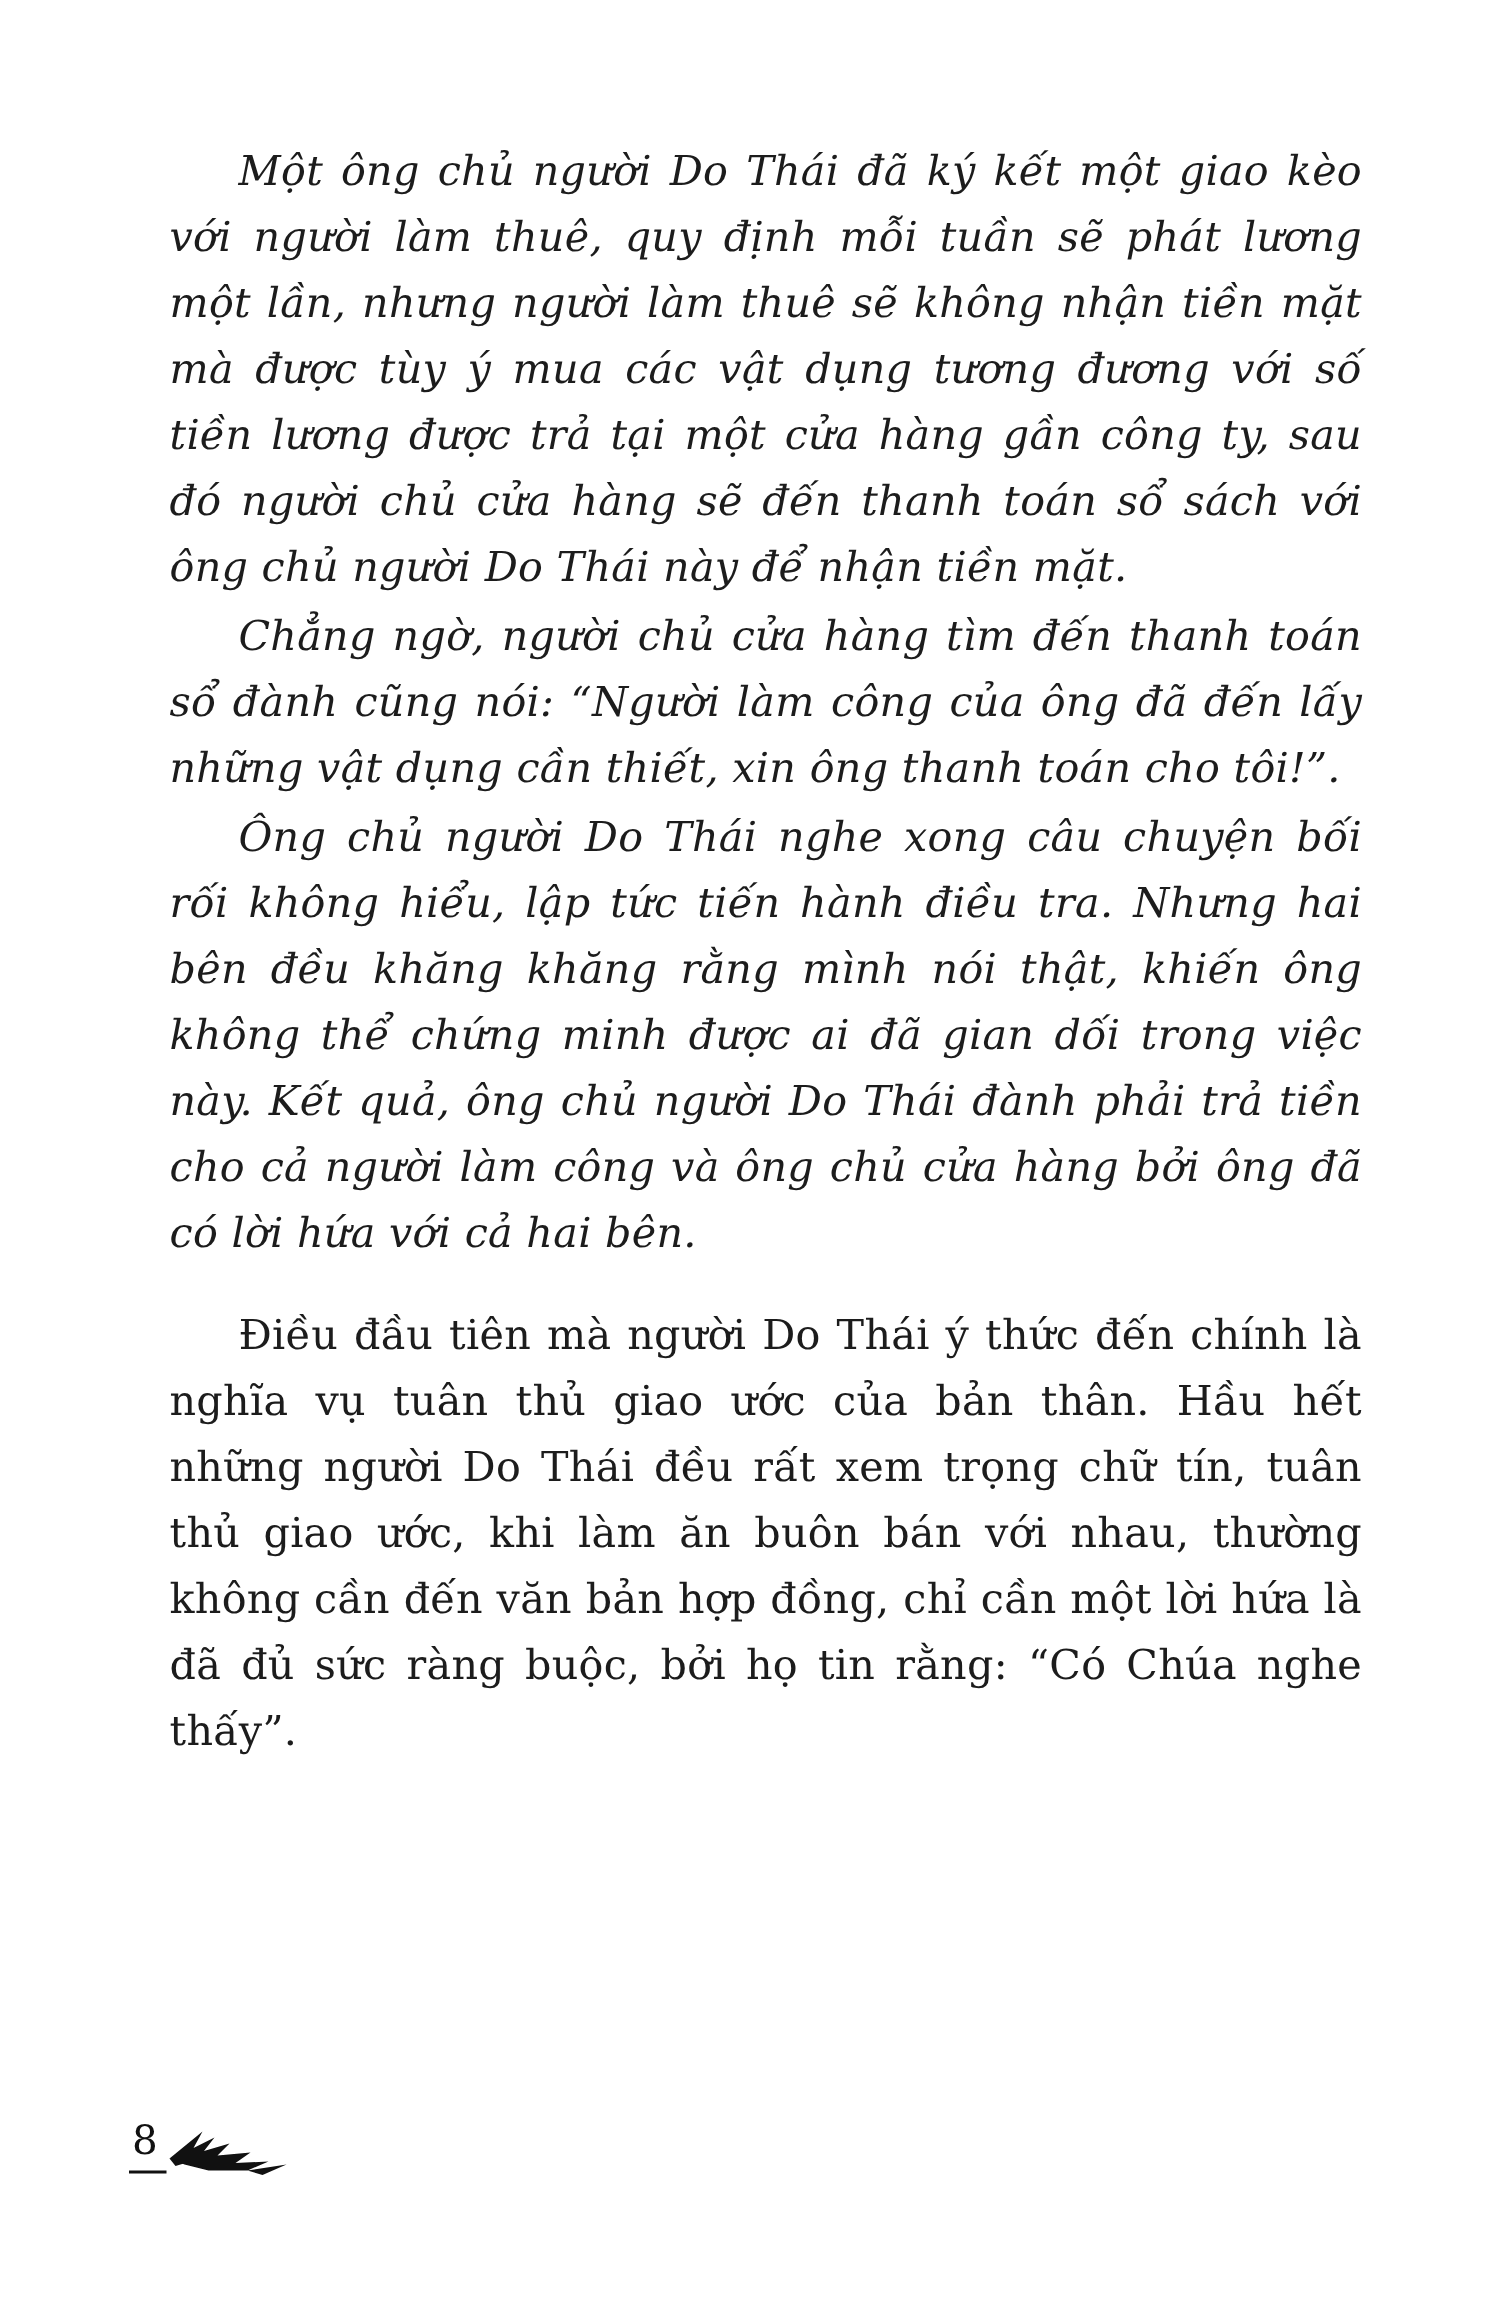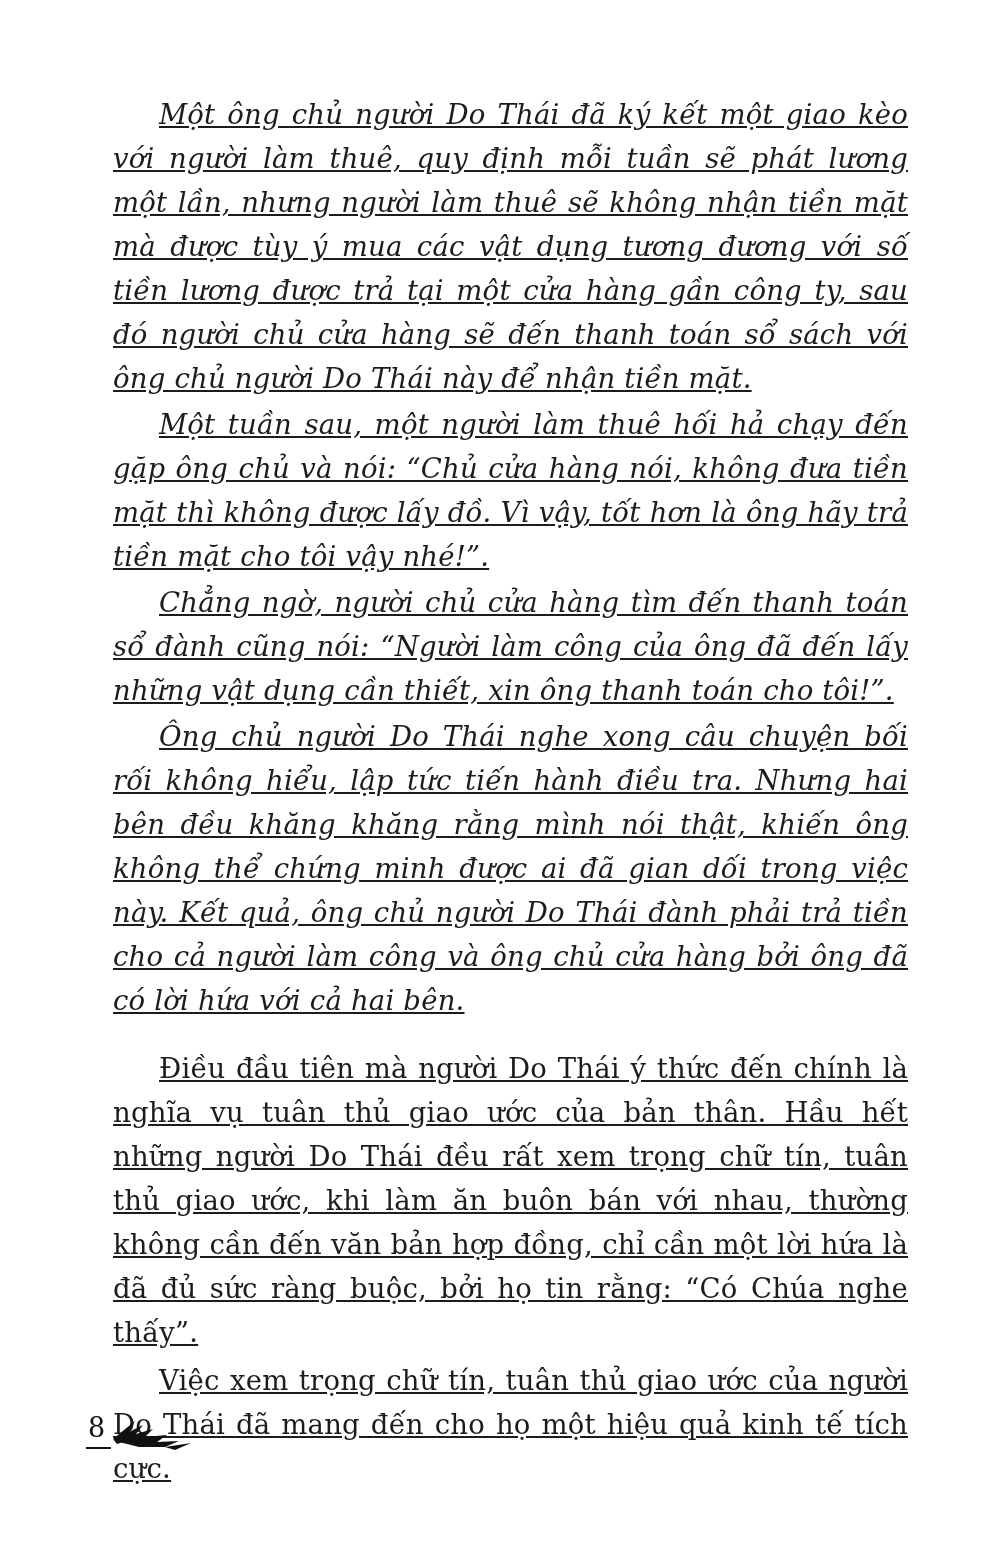--- a/index.html
+++ b/index.html
@@ -21,21 +21,20 @@
     left: 113px;
     width: 795px;
   }
   p {
     margin: 0;
     font-size: 27.5px;
     line-height: 44px;
     text-align: justify;
     text-indent: 46px;
     letter-spacing: 0.2px;
-    text-decoration: underline;
   }
   p.story {
     font-style: italic;
     margin-bottom: 2px;
   }
   p.body-par {
     font-style: normal;
     margin-bottom: 4px;
   }
   .section-gap {
@@ -62,26 +61,24 @@
   .ornament {
     margin-left: -2px;
     margin-bottom: -6px;
   }
 </style>
 </head>
 <body>
 
 <div class="page">
   <p class="story">Một ông chủ người Do Thái đã ký kết một giao kèo với người làm thuê, quy định mỗi tuần sẽ phát lương một lần, nhưng người làm thuê sẽ không nhận tiền mặt mà được tùy ý mua các vật dụng tương đương với số tiền lương được trả tại một cửa hàng gần công ty, sau đó người chủ cửa hàng sẽ đến thanh toán sổ sách với ông chủ người Do Thái này để nhận tiền mặt.</p>
-  <p class="story">Một tuần sau, một người làm thuê hối hả chạy đến gặp ông chủ và nói: “Chủ cửa hàng nói, không đưa tiền mặt thì không được lấy đồ. Vì vậy, tốt hơn là ông hãy trả tiền mặt cho tôi vậy nhé!”.</p>
   <p class="story">Chẳng ngờ, người chủ cửa hàng tìm đến thanh toán sổ đành cũng nói: “Người làm công của ông đã đến lấy những vật dụng cần thiết, xin ông thanh toán cho tôi!”.</p>
   <p class="story">Ông chủ người Do Thái nghe xong câu chuyện bối rối không hiểu, lập tức tiến hành điều tra. Nhưng hai bên đều khăng khăng rằng mình nói thật, khiến ông không thể chứng minh được ai đã gian dối trong việc này. Kết quả, ông chủ người Do Thái đành phải trả tiền cho cả người làm công và ông chủ cửa hàng bởi ông đã có lời hứa với cả hai bên.</p>
   <div class="section-gap"></div>
   <p class="body-par">Điều đầu tiên mà người Do Thái ý thức đến chính là nghĩa vụ tuân thủ giao ước của bản thân. Hầu hết những người Do Thái đều rất xem trọng chữ tín, tuân thủ giao ước, khi làm ăn buôn bán với nhau, thường không cần đến văn bản hợp đồng, chỉ cần một lời hứa là đã đủ sức ràng buộc, bởi họ tin rằng: “Có Chúa nghe thấy”.</p>
-  <p class="body-par">Việc xem trọng chữ tín, tuân thủ giao ước của người Do Thái đã mang đến cho họ một hiệu quả kinh tế tích cực.</p>
 </div>
 
 <div class="footer">
   <span class="page-number-wrap">
     <span class="page-number">8</span>
   </span>
   <span class="ornament">
     <svg width="86" height="34" viewBox="0 0 86 34" xmlns="http://www.w3.org/2000/svg">
       <path d="M4 22 L26 4 L20 15 L34 8 L27 17 L44 12 L36 20 L58 18 L48 25 L70 24 L56 30 L30 30 L14 26 Z" fill="#111"></path>
       <path d="M56 30 L82 26 L66 33 Z" fill="#111"></path>

